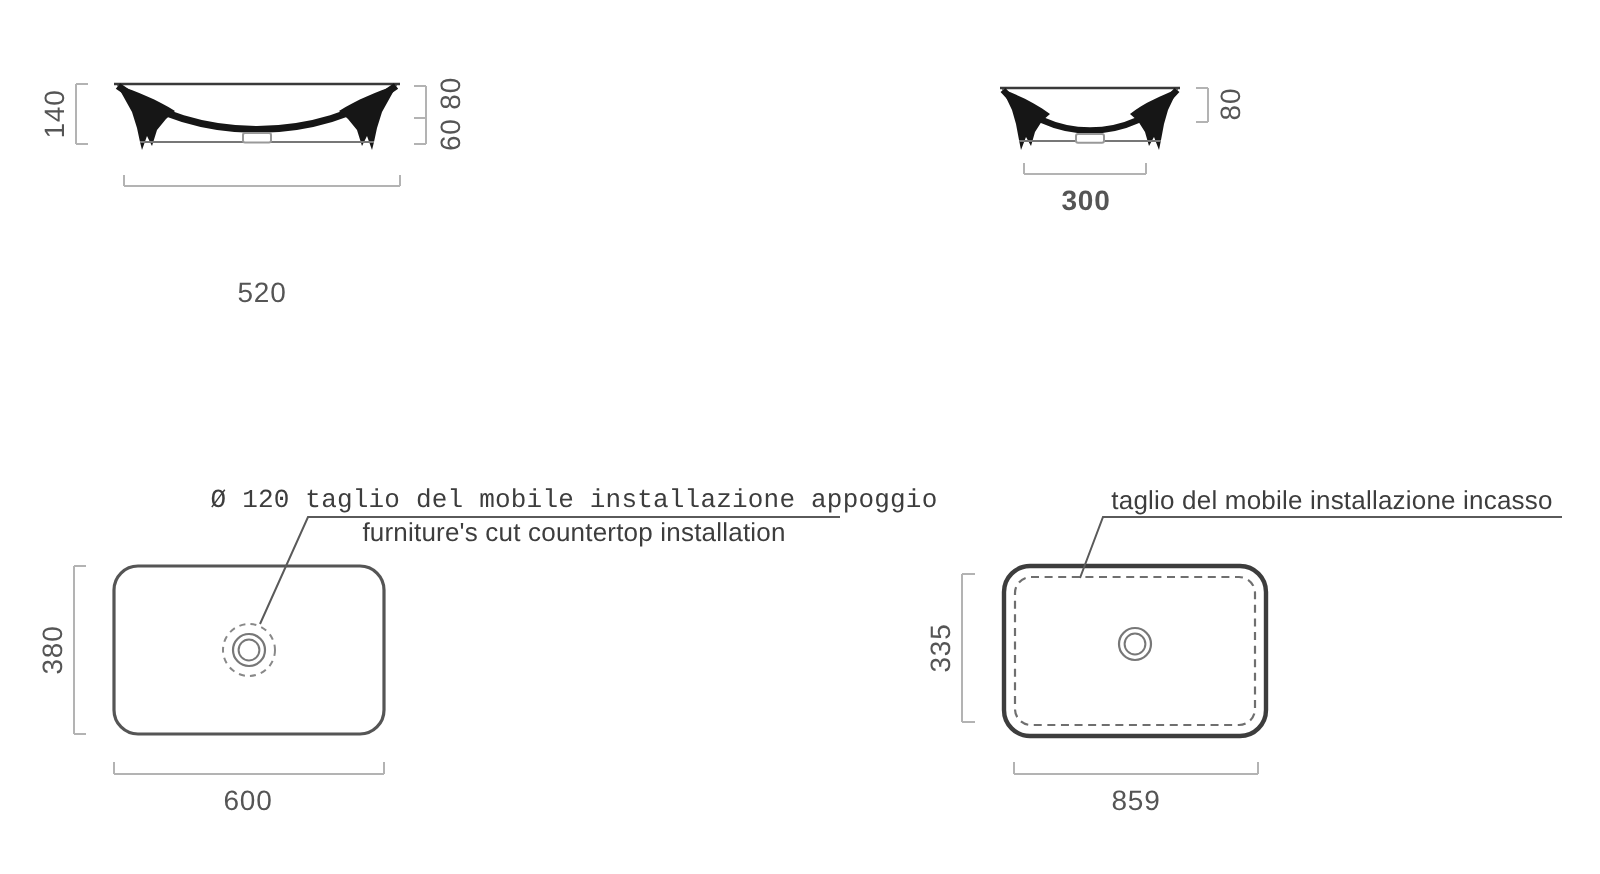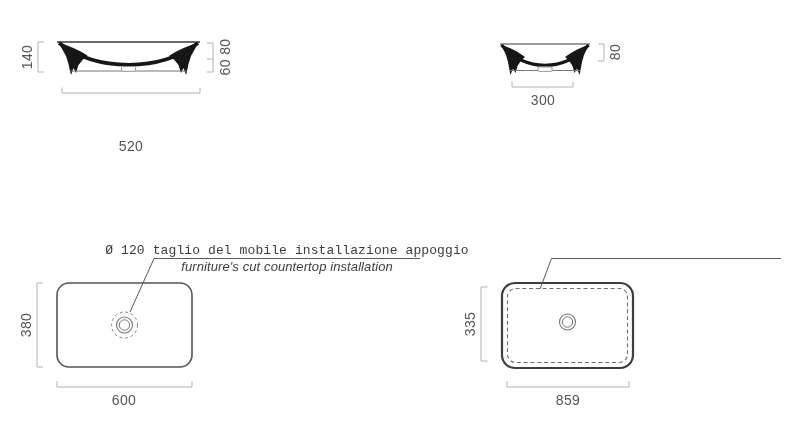--- a/index.html
+++ b/index.html
@@ -100,29 +100,30 @@
   </svg>
 
   <div class="label dim vertical" style="left:27px; top:57px;">140</div>
 
   <div class="label dim vertical" style="left:225px; top:57px;">60 80</div>
 
   <div class="label dim" style="left:131px; top:104px;margin-top:42px;">520</div>
 
   <div class="label dim vertical" style="left:615px; top:52px;">80</div>
 
-  <div class="label dim" style="left:543px; top:100px;">300</div>
+  <div class="label dim" style="left:543px; top:100px;font-weight:bold;">300</div>
 
   <div class="label dim vertical" style="left:26px; top:325px;">380</div>
 
   <div class="label dim" style="left:124px; top:400px;">600</div>
 
   <div class="label note" style="left:287px; top:250px;font-family:Liberation Mono, monospace;">Ø 120 taglio del mobile installazione appoggio</div>
 
-  <div class="label note" style="left:287px; top:266px;font-style:italic;">furniture's cut countertop installation</div>
+  <div class="label note" style="left:287px; top:266px;">furniture's cut countertop installation</div>
 
   <div class="label dim vertical" style="left:470px; top:324px;">335</div>
 
   <div class="label dim" style="left:568px; top:400px;">859</div>
 
+  <div class="label note" style="left:666px; top:250px;">taglio del mobile installazione incasso</div>
 
 
 </div>
 
 </body></html>

